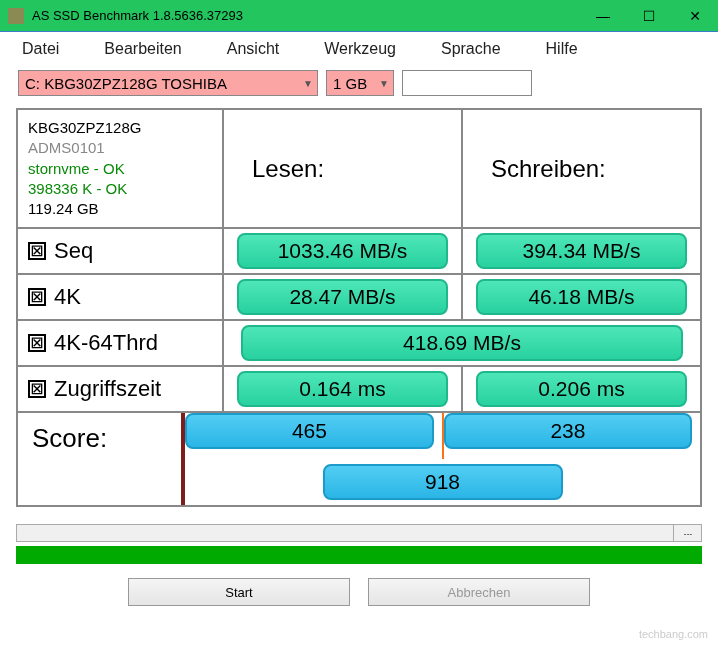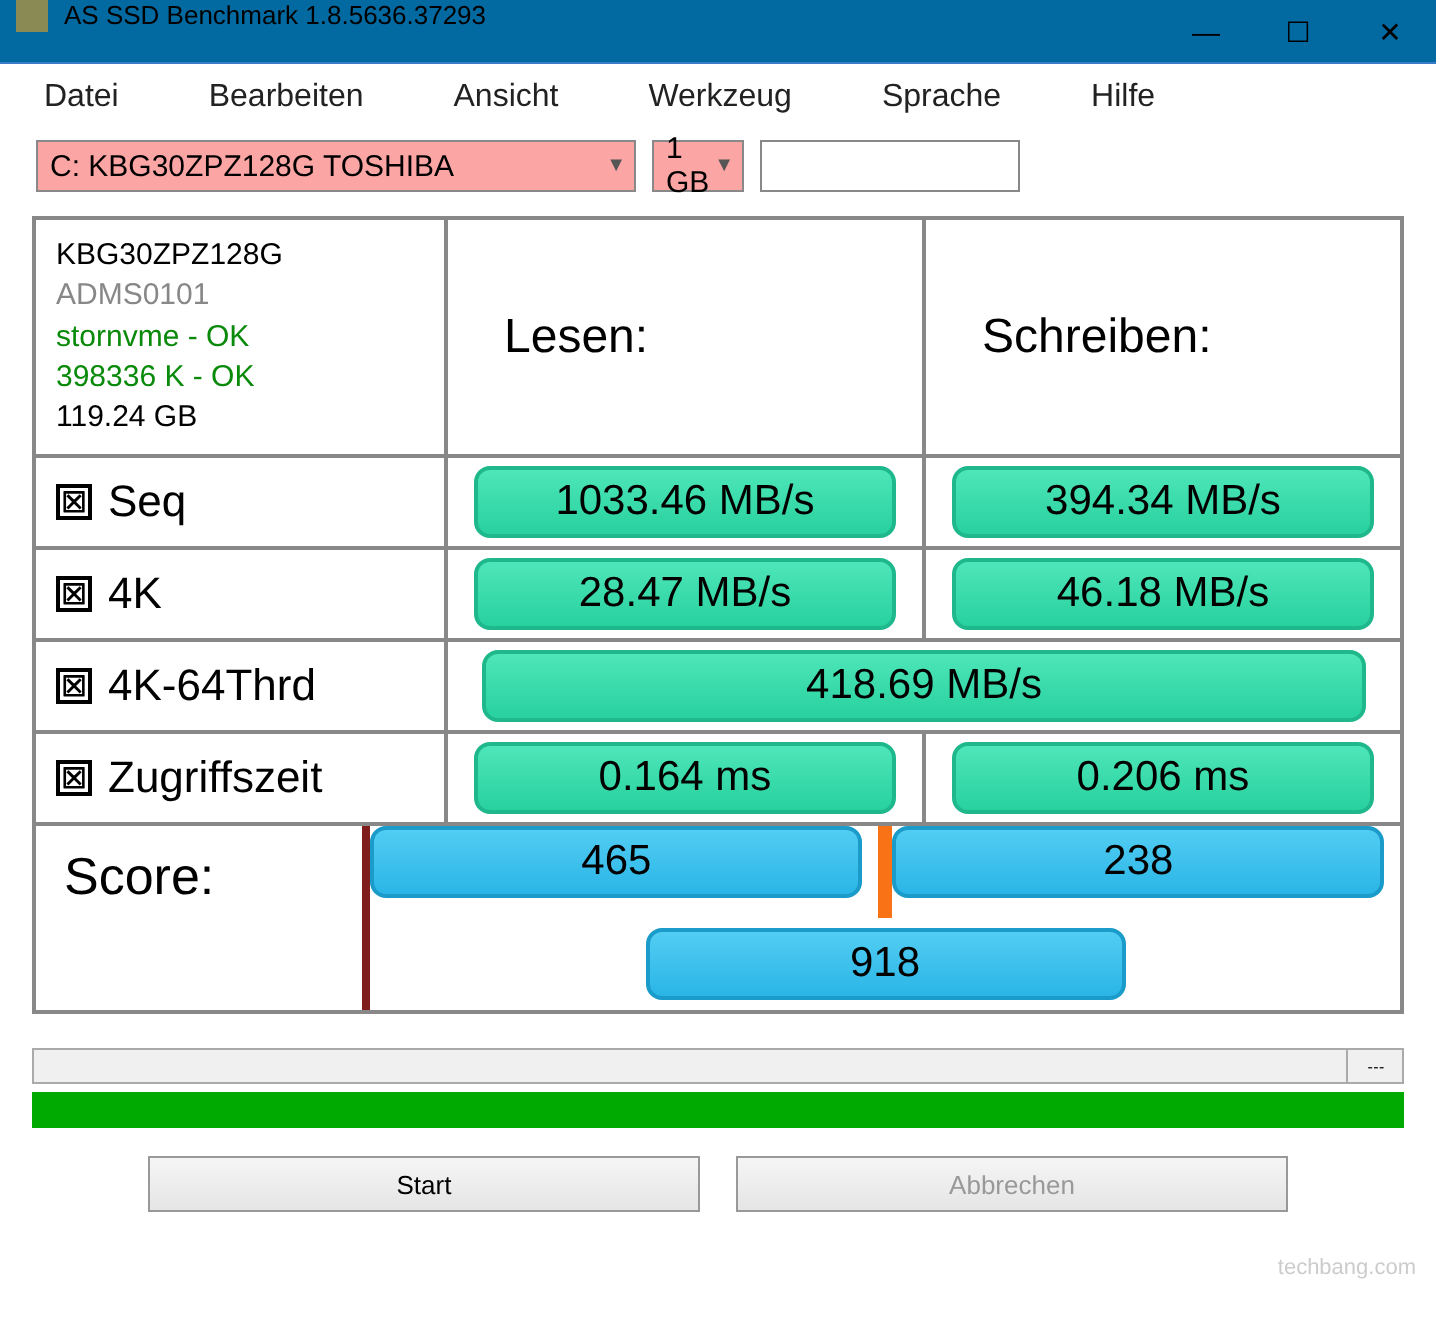--- a/index.html
+++ b/index.html
@@ -1,53 +1,53 @@
 <!DOCTYPE html>
 <html><head>
 <meta charset="utf-8">
 <style>
 *{box-sizing:border-box;margin:0;padding:0;font-family:Arial,sans-serif}
 body{background:#fff;width:718px;height:670px;overflow:hidden}
-.titlebar{height:32px;display:flex;padding-left:8px;border-bottom:1px solid #3a7cc8;background:#0369a1}
+.titlebar{height:32px;display:flex;align-items:center;padding-left:8px;border-bottom:1px solid #3a7cc8;background:#22c55e}
 .titlebar-icon{width:16px;height:16px;background:#8a8a55;margin-right:8px}
 .titlebar-text{flex:1;font-size:13px;color:#000}
 .winbtns{display:flex}
 .winbtn{width:46px;height:32px;display:flex;align-items:center;justify-content:center;font-size:14px;color:#000}
 .menubar{display:flex;gap:45px;padding:8px 22px;font-size:16px;color:#222}
 .toolbar{display:flex;gap:8px;padding:4px 18px;align-items:center}
 .dropdown{border:1px solid #888;background:#fca5a5;font-size:15px;height:26px;display:flex;align-items:center;padding:0 6px;position:relative}
 .dropdown.drive{width:300px}
-.dropdown.size{width:46px}
+.dropdown.size{width:68px}
 .dropdown-arrow{position:absolute;right:4px;top:50%;transform:translateY(-50%);font-size:10px;color:#555}
 .testname{width:130px;border:1px solid #888;height:26px;background:#fff}
 .grid{margin:8px 16px 17px;border:2px solid #888}
 .row{display:flex;border-bottom:2px solid #888}
 .row:last-child{border-bottom:none}
 .cell{border-right:2px solid #888;display:flex;align-items:center;padding:6px 10px}
 .cell:last-child{border-right:none}
 .info-cell{width:206px;flex-direction:column;align-items:flex-start;font-size:15px;line-height:1.35;padding:8px 10px}
 .hdr-cell{flex:1;font-size:24px;padding:10px 28px}
 .label-cell{width:206px;font-size:22px;gap:8px}
 .val-cell{flex:1;justify-content:center;position:relative;height:44px}
 .pill{background:linear-gradient(#4ee6b8,#28d19f);border:2px solid #1fb88c;border-radius:8px;display:flex;align-items:center;justify-content:center;font-size:21px;width:97%;height:36px}
 .pill.blue{background:linear-gradient(#52cdf3,#2ab5e6);border-color:#1a9bc9}
 .score-row{display:flex;border-top:0}
 .score-label{width:167px;font-size:26px;padding:10px 14px;border-right:4px solid #7f1d1d}
 .score-vals{flex:1;display:flex;flex-direction:column}
 .score-top{display:flex}
-.score-top .val-cell{border-right:7px solid #f97316;height:46px}
+.score-top .val-cell{border-right:2px solid #f97316;height:46px}
 .score-top .val-cell:last-child{border-right:none}
 .score-bot{display:flex;justify-content:center;height:46px;align-items:center}
 .total-pill{width:240px;height:36px}
 .progress-outer{margin:8px 16px 0;height:18px;border:1px solid #aaa;background:#f0f0f0;display:flex}
 .progress-outer .bar{flex:1}
 .progress-outer .end{width:28px;display:flex;align-items:center;justify-content:center;border-left:1px solid #aaa;font-size:8px;letter-spacing:-1px}
 .greenbar{margin:4px 16px 0;height:18px;background:#0a0}
 .btnrow{display:flex;gap:18px;padding:14px 0;justify-content:center}
-.btn{width:276px;height:28px;border:1px solid #999;background:linear-gradient(#f5f5f5,#e5e5e5);font-size:13px;display:flex;align-items:center;justify-content:center}
+.btn{width:222px;height:28px;border:1px solid #999;background:linear-gradient(#f5f5f5,#e5e5e5);font-size:13px;display:flex;align-items:center;justify-content:center}
 .btn.disabled{color:#999}
 .chk{width:18px;height:18px;border:2px solid #000;display:inline-flex;align-items:center;justify-content:center;font-size:14px;font-weight:bold}
 .green{color:#0a8a0a}
 .watermark{position:absolute;right:10px;bottom:30px;color:#ccc;font-size:11px}
 </style>
 </head>
 <body>
 
 <div class="titlebar">
   <div class="titlebar-icon"></div>

